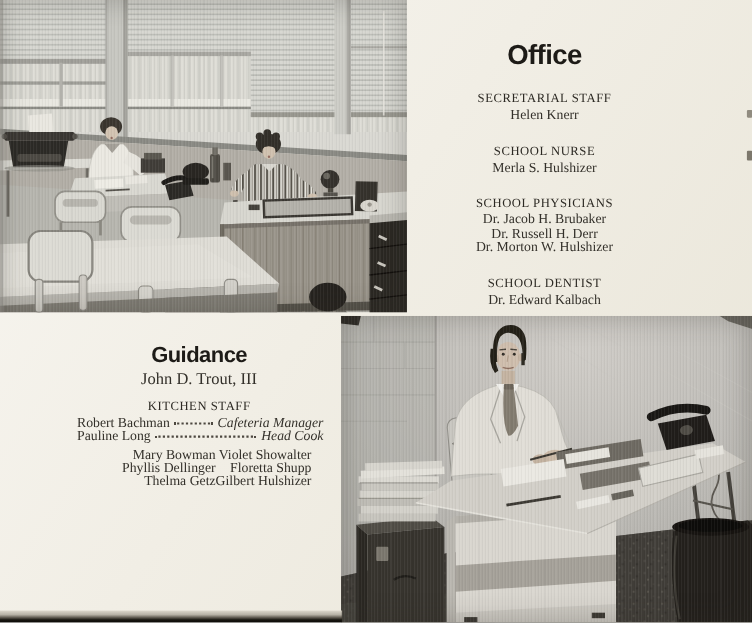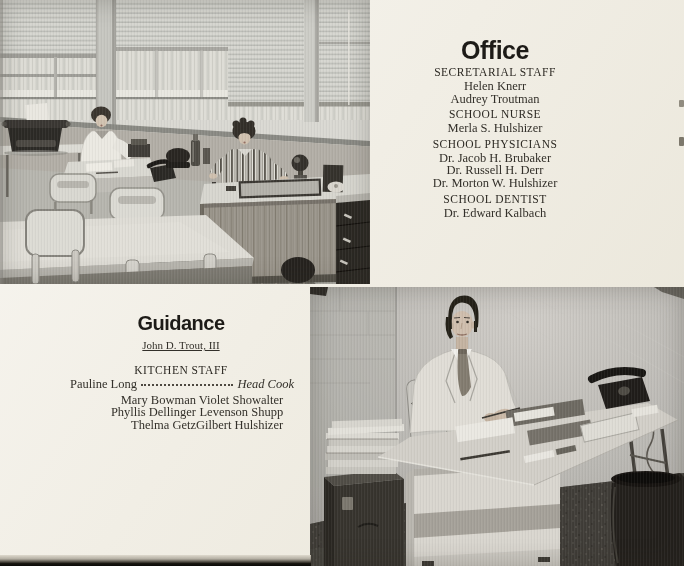--- a/index.html
+++ b/index.html
@@ -20,26 +20,26 @@
     box-shadow:inset 0 0 26px rgba(45,42,35,.28);
   }
   .photo-office{left:0;top:0;width:370px;height:284px;}
   .photo-guidance{left:310px;top:287px;width:374px;height:279px;}
   
   .sans-title{
     font-family:"Liberation Sans",sans-serif;font-weight:700;
     font-size:25px;letter-spacing:-.5px;color:#1d1b17;margin:0;line-height:25px;
   }
   .office{position:absolute;left:390px;top:38px;width:210px;text-align:center;}
-  .office .group{margin-top:3px;}
+  .office .group{margin-top:21px;}
   .head{font-size:11.5px;line-height:13px;letter-spacing:.5px;color:#2c2923;margin-bottom:1px;}
   .nm{font-size:12.5px;line-height:12.6px;}
   .guidance{position:absolute;left:56px;top:311px;width:250px;text-align:center;}
   .guidance .sans-title{font-size:20px;line-height:24px;}
-  .director{font-size:11px;margin-top:4px;text-decoration:underline;}
+  .director{font-size:15px;margin-top:4px;}
   .guidance .group{margin-top:12px;}
   .leaders{margin-top:1px;padding:0 12px 0 14px;}
   .leader{display:flex;align-items:baseline;font-size:12.5px;line-height:13px;}
   .leader .dots{flex:1;border-bottom:2px dotted #4d4840;margin:0 4px;transform:translateY(-2px);}
   .leader .role{font-style:italic;white-space:nowrap;}
   .cols{display:grid;grid-template-columns:107px auto;justify-content:start;margin:4px 0 0 33px;text-align:right;}
   .cols .nm{line-height:12.3px;}
   
   .bottom-strip{
     position:absolute;left:0;top:555px;width:311px;height:11px;
@@ -234,21 +234,20 @@
       </g>
       <rect width="3" height="284" fill="#9b9a94" opacity=".5"></rect>
     </svg>
   </figure>
 
   <section class="office">
     <h1 class="sans-title">Office</h1>
     <div class="group">
       <div class="head">SECRETARIAL STAFF</div>
       <div class="nm">Helen Knerr</div>
-      <div class="nm">Audrey Troutman</div>
     </div>
     <div class="group">
       <div class="head">SCHOOL NURSE</div>
       <div class="nm">Merla S. Hulshizer</div>
     </div>
     <div class="group">
       <div class="head">SCHOOL PHYSICIANS</div>
       <div class="nm">Dr. Jacob H. Brubaker</div>
       <div class="nm">Dr. Russell H. Derr</div>
       <div class="nm">Dr. Morton W. Hulshizer</div>
@@ -261,34 +260,39 @@
 
   <section class="guidance">
     <h1 class="sans-title">Guidance</h1>
     <div class="director nm">John D. Trout, III</div>
 
 
     <div class="group">
       <div class="head">KITCHEN STAFF</div>
       <div class="leaders">
         <div class="leader">
+          <span class="nm">Robert Bachman</span>
+          <span class="dots"></span>
+          <span class="role nm">Cafeteria Manager</span>
+        </div>
+        <div class="leader">
           <span class="nm">Pauline Long</span>
           <span class="dots"></span>
           <span class="role nm">Head Cook</span>
         </div>
       </div>
       <div class="cols">
         <div class="col">
           <div class="nm">Mary Bowman</div>
           <div class="nm">Phyllis Dellinger</div>
           <div class="nm">Thelma Getz</div>
         </div>
         <div class="col">
           <div class="nm">Violet Showalter</div>
-          <div class="nm">Levenson Shupp</div>
+          <div class="nm">Floretta Shupp</div>
           <div class="nm">Gilbert Hulshizer</div>
         </div>
       </div>
     </div>
 
   </section>
 
   <figure class="photo photo-guidance" style="margin:0" role="img" aria-label="Guidance counselor seated at his desk with telephone, papers and a stack of books">
     <svg viewBox="0 0 374 279" preserveAspectRatio="none">
       <defs>

